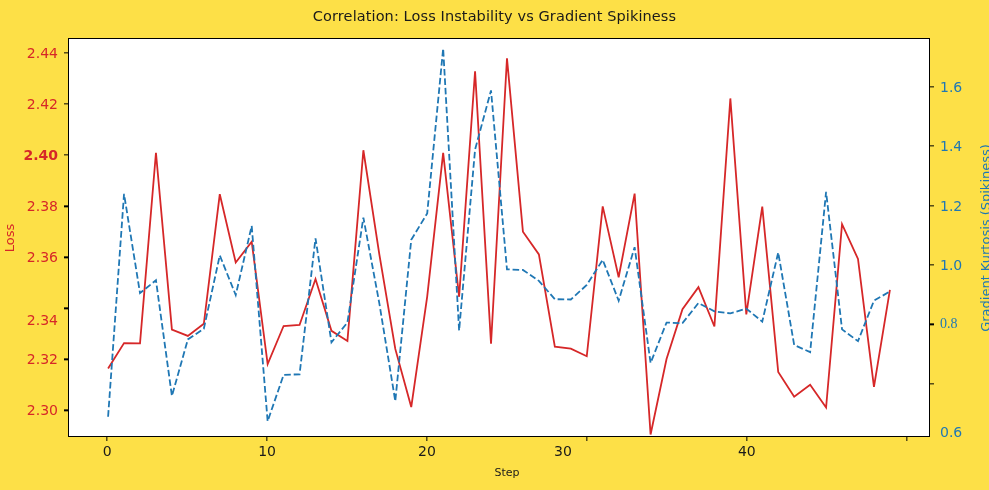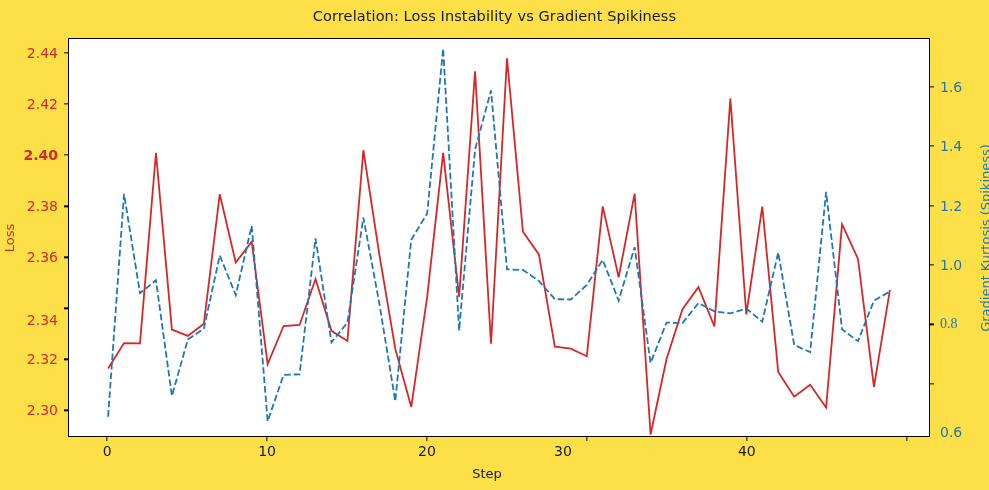--- a/index.html
+++ b/index.html
@@ -154,25 +154,25 @@
     top: 238px;
     transform: rotate(-90deg) translate(-50%, 0);
     transform-origin: left top;
     font-size: 13px;
     color: #1f77b4;
     white-space: nowrap;
     font-family: "DejaVu Sans", sans-serif;
   }
   #xlabel {
     position: absolute;
-    left: 56px;
+    left: 76px;
     width: 862px;
     top: 466px;
     text-align: center;
-    font-size: 13px;
+    font-size: 11px;
     color: #1a1a1a;
     font-family: "DejaVu Sans", sans-serif;
   }
 </style>
 </head>
 <body>
 
 <div id="figure">
 
   <div id="chart-title">Correlation: Loss Instability vs Gradient Spikiness</div>

